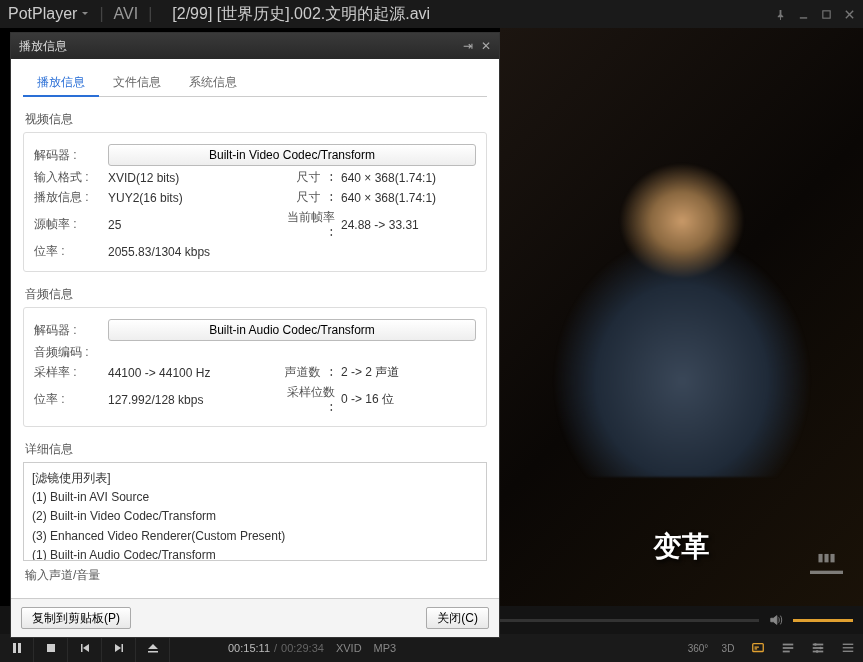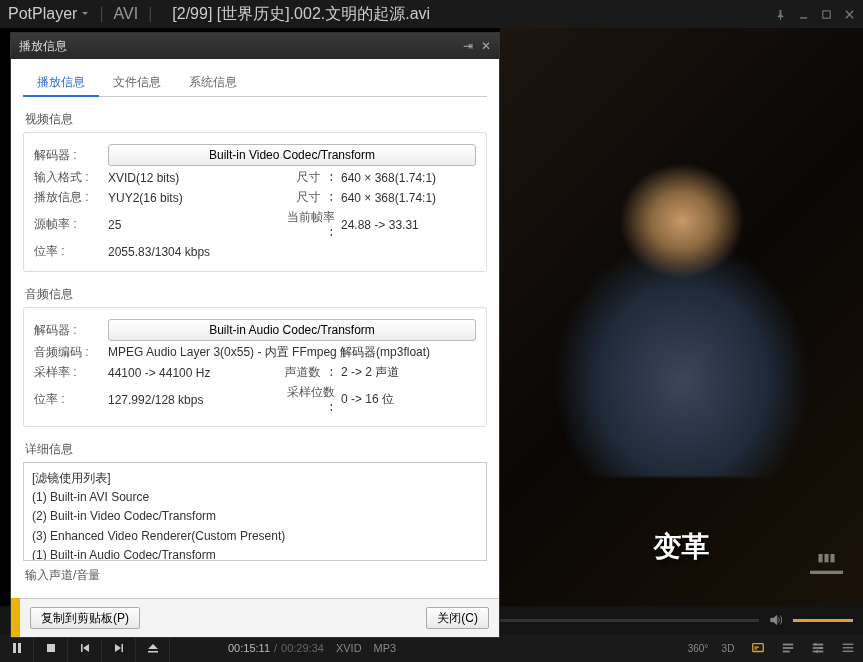--- a/index.html
+++ b/index.html
@@ -37,21 +37,21 @@
 
 .section-title { font-size: 12px; color: #555; margin: 6px 0 4px 0; padding-left: 2px; }
 .section-box { border: 1px solid #ddd; border-radius: 3px; padding: 8px 10px; margin-bottom: 8px; }
 .row { display: flex; align-items: center; margin: 3px 0; font-size: 12px; }
 .row .label { width: 68px; color: #555; margin-right: 6px; flex-shrink: 0; }
 .row .value { color: #333; }
 .row .col2label { margin-left: auto; width: 60px; text-align: right; color: #555; margin-right: 6px; font-family: Liberation Mono, monospace; }
 .row .col2val { width: 135px; color: #333; }
 .long-btn { flex: 1; height: 22px; border: 1px solid #bbb; background: linear-gradient(#fff,#eee); border-radius: 3px; font-size: 12px; cursor: pointer; }
 .filter-list { border: 1px solid #ccc; padding: 6px 8px; font-size: 12px; line-height: 1.6; color: #333; height: 116px; overflow: auto; }
-.panel-footer { border-top: 1px solid #ccc; padding: 8px 10px; background: #f4f4f4; display: flex; align-items: center; margin-left: 9px; }
+.panel-footer { border-top: 1px solid #ccc; padding: 8px 10px; background: #f4f4f4; display: flex; align-items: center; }
 .pf-btn { height: 22px; padding: 0 10px; border: 1px solid #aaa; background: linear-gradient(#fff,#e8e8e8); border-radius: 2px; font-size: 12px; cursor: pointer; }
 .pf-spacer { flex: 1; }
 
 
 .seek-area { position: absolute; left: 0; right: 0; bottom: 28px; height: 28px; background: #141414; display: flex; align-items: center; padding: 0 10px; gap: 10px; }
 .seek-bar { flex: 1; height: 3px; background: #333; position: relative; cursor: pointer; }
 .seek-prog { position: absolute; left: 0; top: 0; bottom: 0; width: 51.7%; background: #e0a030; }
 .seek-knob { position: absolute; left: 51.7%; top: 50%; width: 8px; height: 8px; background: #fff; border-radius: 50%; transform: translate(-50%,-50%); }
 .vol-icon { color: #888; font-size: 14px; display: flex; align-items: center; }
 .vol-bar { width: 60px; height: 3px; background: #333; position: relative; cursor: pointer; }
@@ -161,21 +161,20 @@
     </div>
 
     <div class="section-title">音频信息</div>
     <div class="section-box">
       <div class="row">
         <span class="label">解码器 :</span>
         <button class="long-btn">Built-in Audio Codec/Transform</button>
       </div>
       <div class="row">
         <span class="label">音频编码 :</span>
-        <span class="value">MPEG Audio Layer 3(0x55) - 内置 FFmpeg 解码器(mp3float)</span>
       </div>
       <div class="row">
         <span class="label">采样率 :</span>
         <span class="value">44100 -&gt; 44100 Hz</span>
         <span class="col2label">声道数 :</span>
         <span class="col2val">2 -&gt; 2 声道</span>
       </div>
       <div class="row">
         <span class="label">位率 :</span>
         <span class="value">127.992/128 kbps</span>

